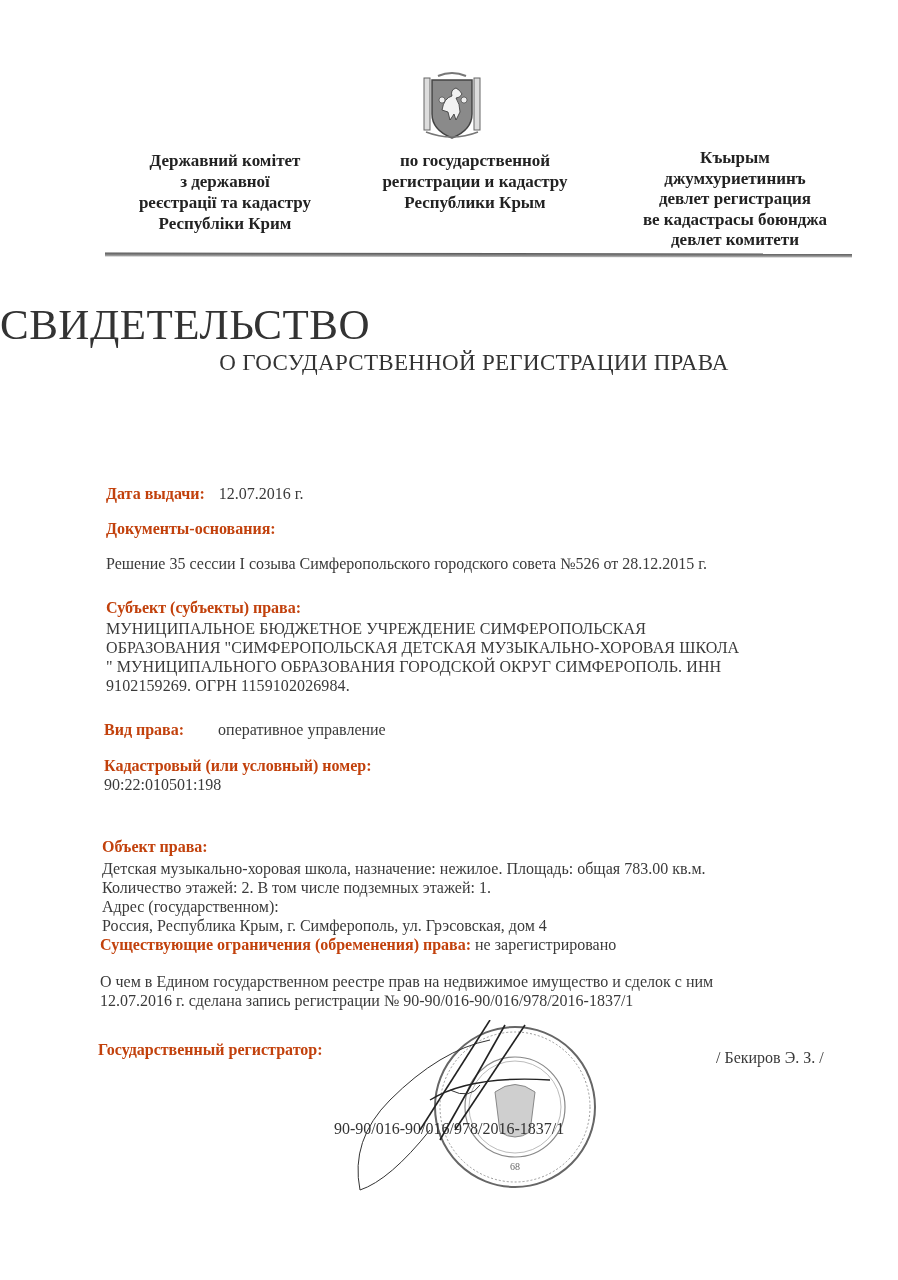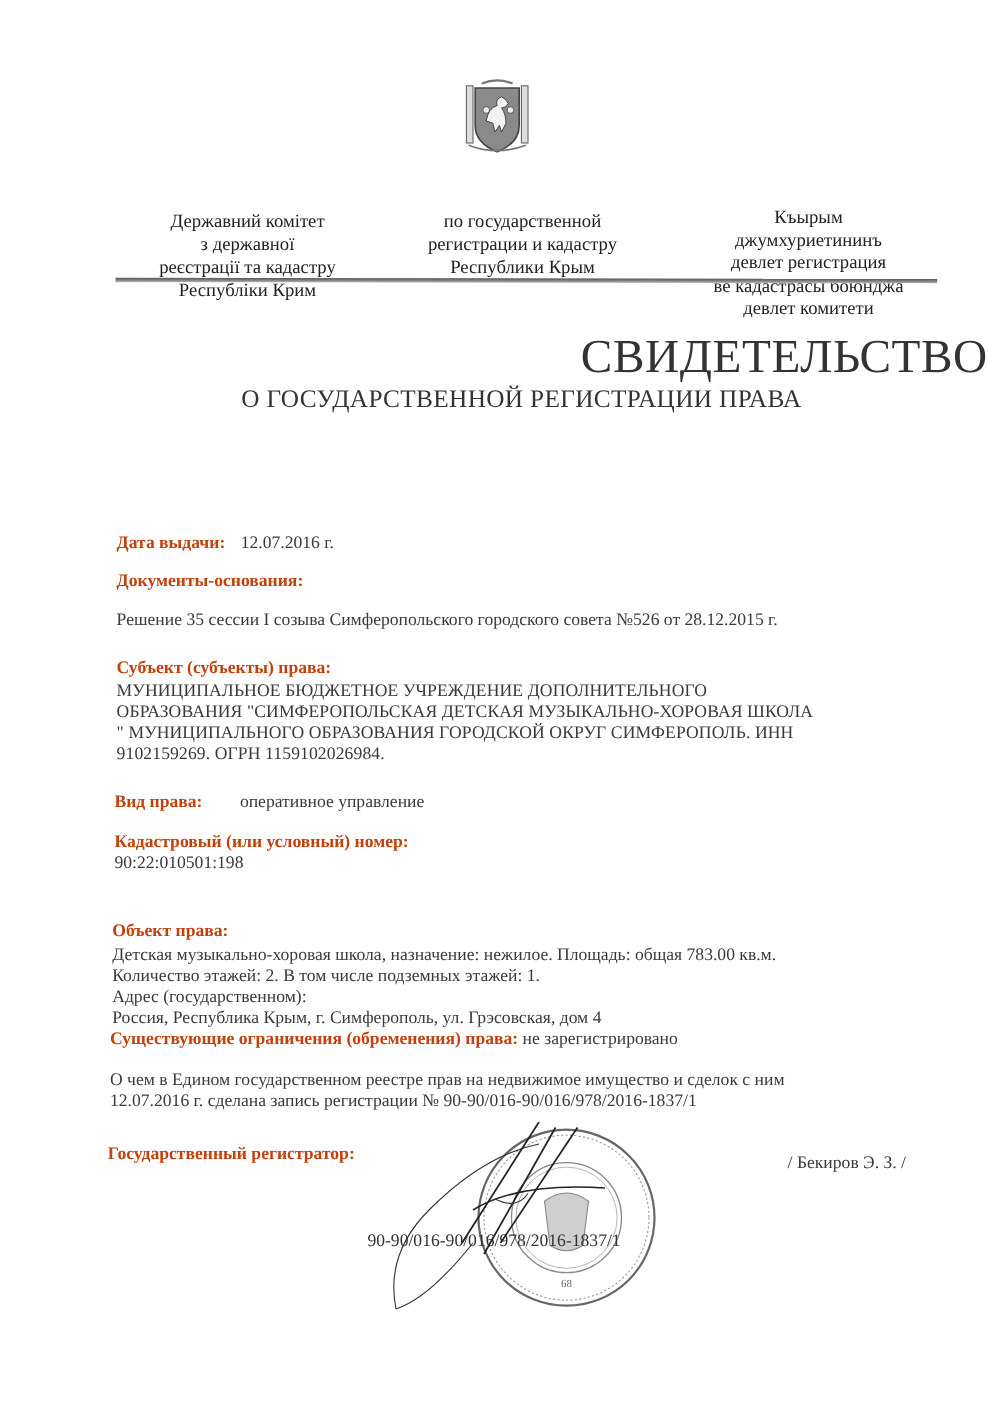--- a/index.html
+++ b/index.html
@@ -4,33 +4,33 @@
   <style>
     html, body { margin: 0; padding: 0; background: #ffffff; }
     body {
       width: 898px; height: 1280px; position: relative; overflow: hidden;
       font-family: "Liberation Serif", "DejaVu Serif", serif;
       color: #2a2a2a;
     }
     .abs { position: absolute; }
     .emblem { left: 420px; top: 70px; width: 64px; height: 72px; }
     .hdr-col {
-      top: 150px; text-align: center; font-weight: normal;
-      font-size: 17px; line-height: 21px; color: #222; margin-top: 40px;
+      top: 150px; text-align: center; font-weight: bold;
+      font-size: 17px; line-height: 21px; color: #222;
     }
     .hdr-left { left: 120px; width: 210px; }
     .hdr-mid { left: 345px; width: 260px; }
     .hdr-right { left: 620px; width: 230px; line-height: 20.5px; top: 148px; }
     .rule {
       left: 105px; top: 253px; width: 747px; height: 4px;
       background: linear-gradient(#555, #888 60%, #bbb);
       transform: skewY(0.08deg);
     }
     .title {
-      left: 0; width: 898px; top: 300px; text-align: right;
+      left: 0; width: 898px; top: 300px; text-align: left;
       font-size: 43px; letter-spacing: 0.5px; color: #333; font-weight: normal;
     }
     .subtitle {
       left: 0; width: 948px; top: 350px; text-align: center;
       font-size: 23px; color: #333; letter-spacing: 0.3px;
     }
     .label { font-weight: bold; font-size: 16px; color: #c2410c; }
     .val { font-size: 16px; color: #3a3a3a; }
     .line { white-space: nowrap; line-height: 19px; }
     .upper { font-size: 16px; letter-spacing: 0.1px; }
@@ -86,21 +86,21 @@
   <span class="val" style="margin-left:10px;">12.07.2016 г.</span>
 </div>
 
 <div class="abs" style="left:106px; top:519px;">
   <div class="line label">Документы-основания:</div>
   <div class="line val" style="margin-top:16px;">Решение 35 сессии I созыва Симферопольского городского совета №526 от 28.12.2015 г.</div>
 </div>
 
 <div class="abs" style="left:106px; top:598px;">
   <div class="line label">Субъект (субъекты) права:</div>
-  <div class="line val upper" style="margin-top:2px;">МУНИЦИПАЛЬНОЕ БЮДЖЕТНОЕ УЧРЕЖДЕНИЕ ДОПОЛНИТЕЛЬНОГО</div>
+  <div class="line val upper" style="margin-top:2px;">МУНИЦИПАЛЬНОЕ БЮДЖЕТНОЕ УЧРЕЖДЕНИЕ СИМФЕРОПОЛЬСКАЯ</div>
   <div class="line val upper">ОБРАЗОВАНИЯ "СИМФЕРОПОЛЬСКАЯ ДЕТСКАЯ МУЗЫКАЛЬНО-ХОРОВАЯ ШКОЛА</div>
   <div class="line val upper">" МУНИЦИПАЛЬНОГО ОБРАЗОВАНИЯ ГОРОДСКОЙ ОКРУГ СИМФЕРОПОЛЬ. ИНН</div>
   <div class="line val upper">9102159269. ОГРН 1159102026984.</div>
 </div>
 
 <div class="abs line" style="left:104px; top:720px;">
   <span class="label">Вид права:</span>
   <span class="val" style="margin-left:30px;">оперативное управление</span>
 </div>
 

